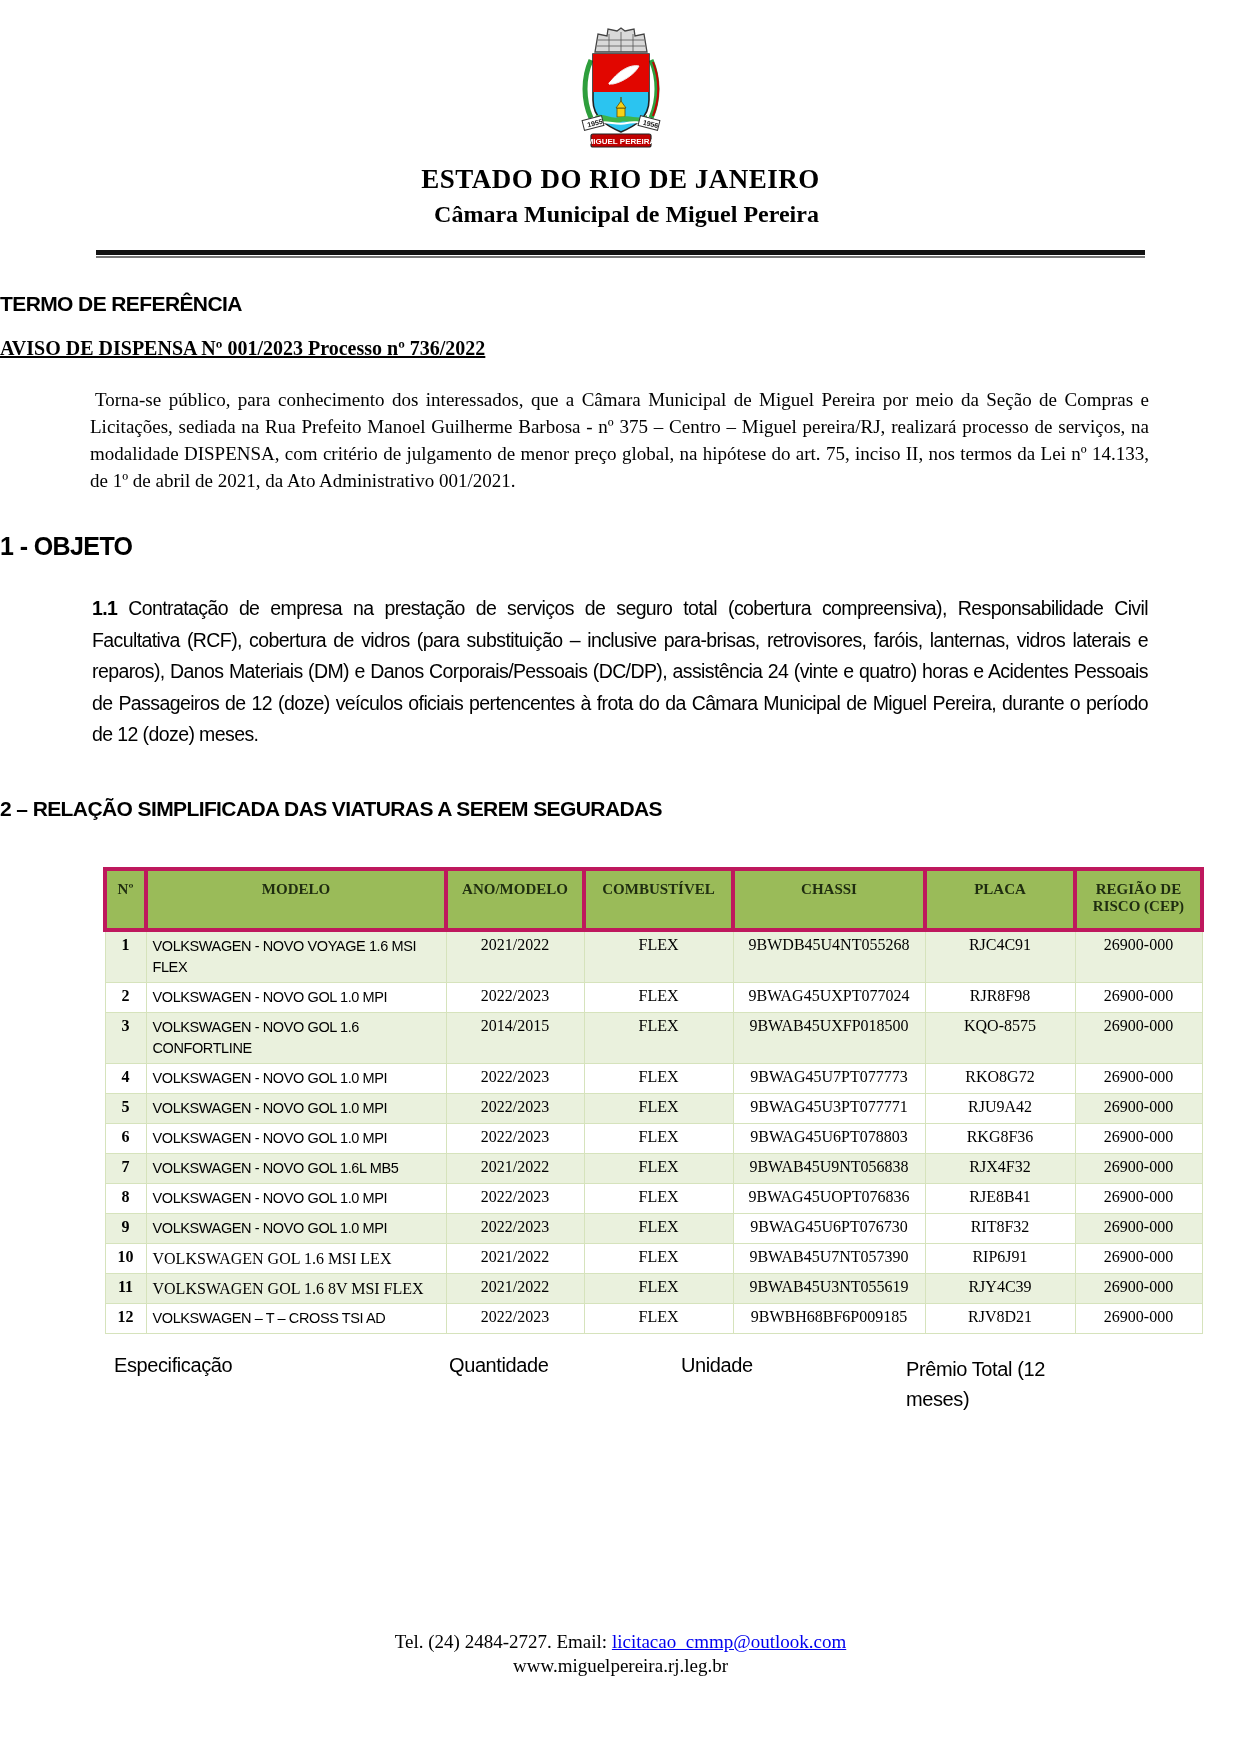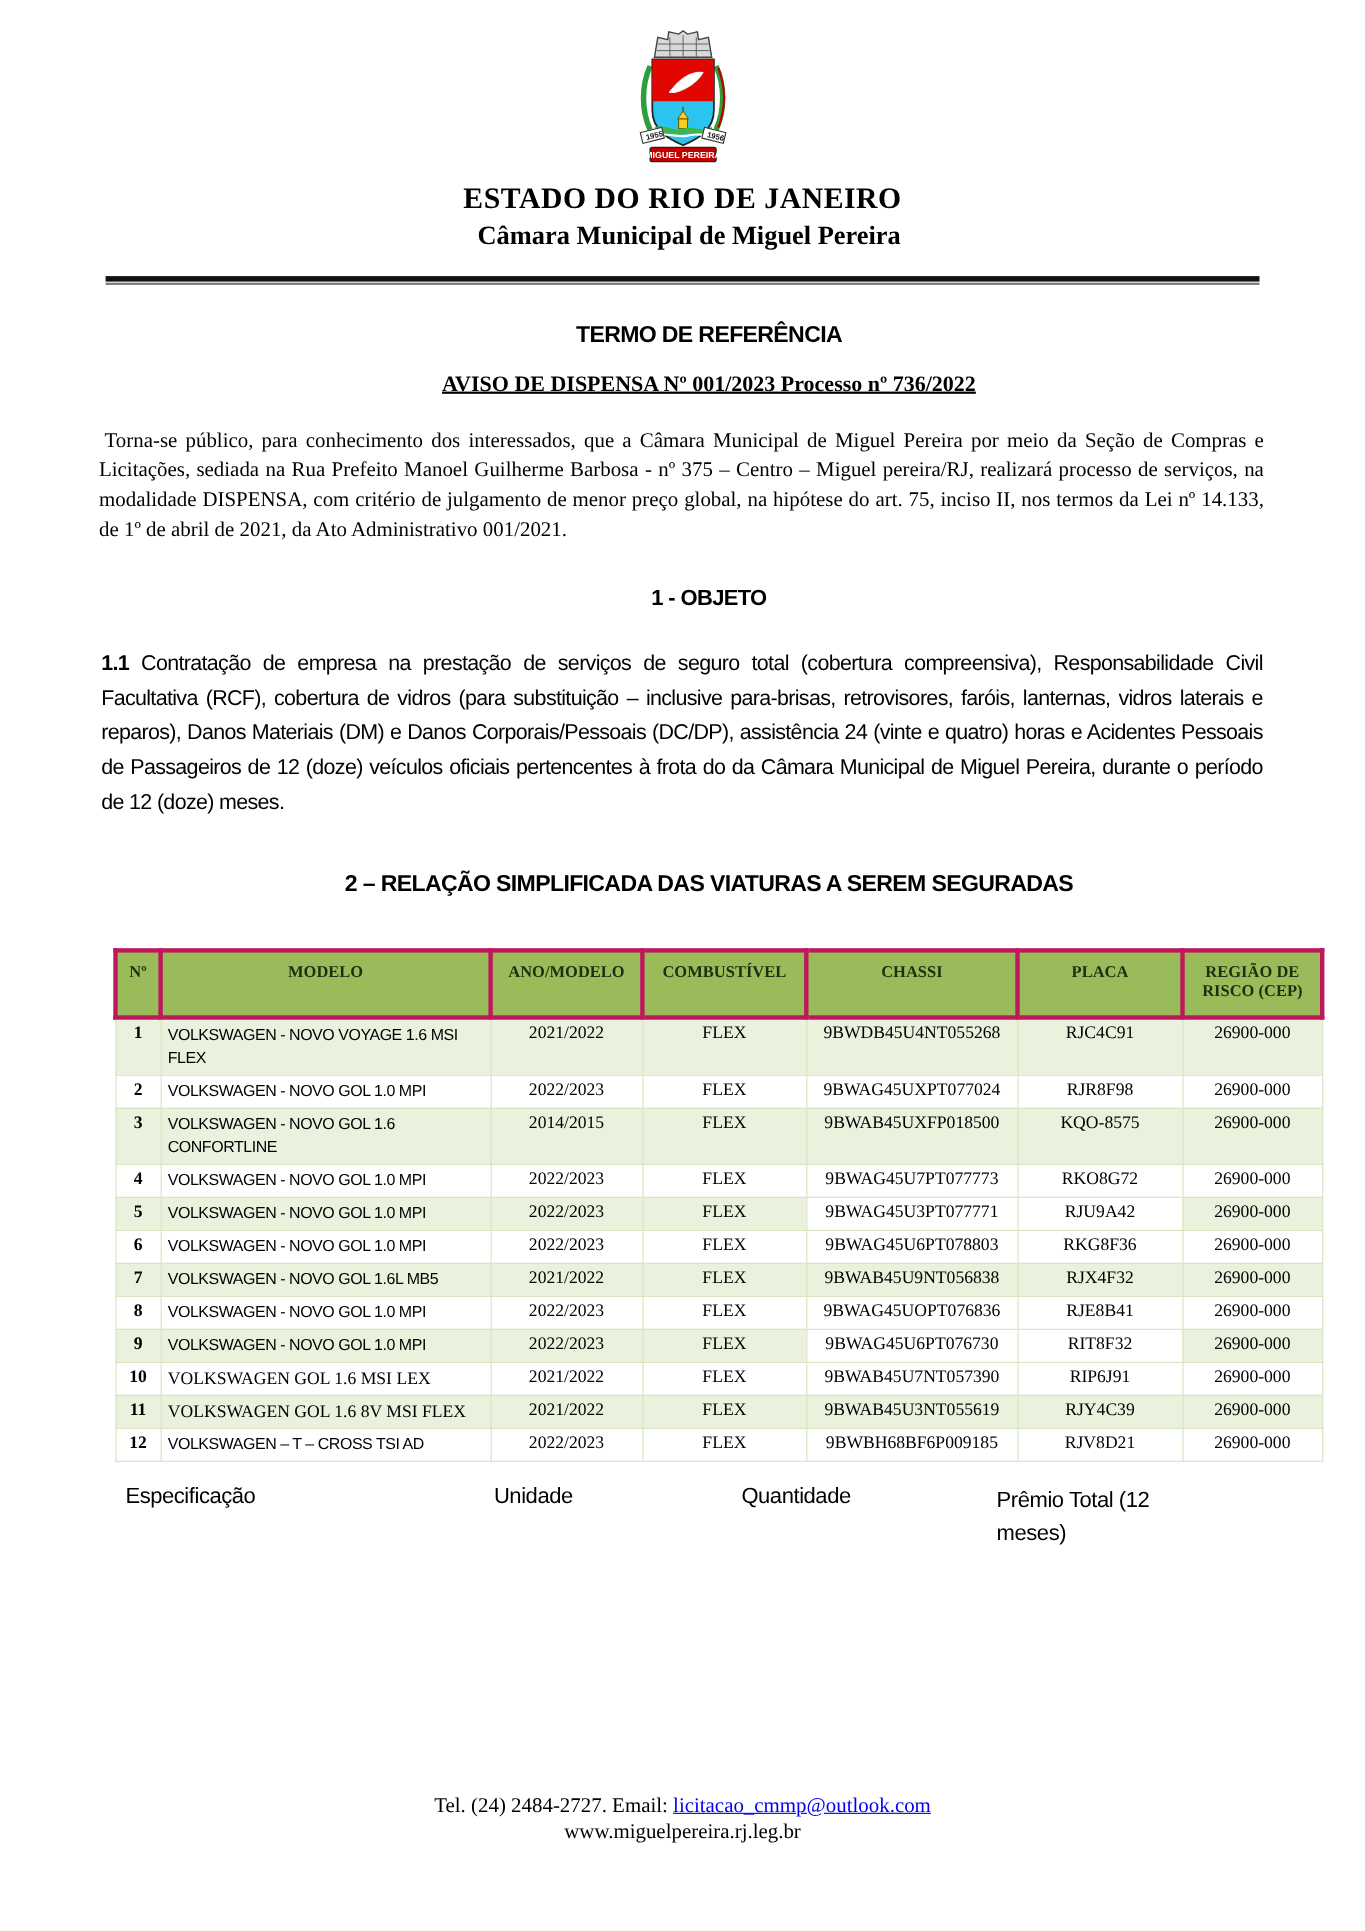--- a/index.html
+++ b/index.html
@@ -5,40 +5,40 @@
   html,body{margin:0;padding:0;background:#ffffff;}
   .page{
     position:relative;
     width:1241px;
     height:1755px;
     background:#fff;
     font-family:"Liberation Serif", serif;
     color:#000;
     overflow:hidden;
   }
-  .center{text-align:center;padding-left:48px;}
+  .center{text-align:left;}
   .narrow{font-family:"Liberation Sans","DejaVu Sans",sans-serif;letter-spacing:-0.6px;}
 
   
   .header{padding-top:26px;text-align:center;}
   .crest{display:inline-block;}
   .state-title{font-size:27px;font-weight:bold;margin:2px 0 0 0;letter-spacing:0.5px;}
   .muni-title{font-size:24px;font-weight:bold;margin:6px 0 0 12px;}
   .rule{margin:22px 96px 0 96px;height:1px;border-top:5px solid #121212;border-bottom:2px solid #777;}
 
   
   .doc-title{margin-top:34px;font-size:21px;font-weight:bold;}
   .doc-subtitle{margin-top:21px;font-size:20px;font-weight:bold;font-family:"Liberation Serif",serif;text-decoration:underline;}
 
   .intro{
     margin:26px 92px 0 90px;
     font-size:19px;line-height:27px;text-align:justify;text-indent:5px;
   }
 
-  .h-objeto{margin-top:38px;font-size:20px;font-weight:bold;}
+  .h-objeto{margin-top:38px;font-size:25px;font-weight:bold;}
 
   .item11{
     margin:32px 93px 0 92px;
     font-size:19.5px;line-height:31.5px;text-align:justify;
   }
   .item11 b{letter-spacing:-0.6px;}
 
   .h-sec2{margin-top:46px;font-size:21px;font-weight:bold;}
 
   
@@ -311,22 +311,22 @@
           <td class="col-chassi">9BWBH68BF6P009185</td>
           <td class="col-placa">RJV8D21</td>
           <td class="col-regiao">26900-000</td>
         </tr>
       </tbody>
   </table>
 
 
   <div class="estimate-row narrow">
     <div class="col col-espec">Especificação</div>
+    <div class="col col-quant">Quantidade</div>
     <div class="col col-unid">Unidade</div>
-    <div class="col col-quant">Quantidade</div>
     <div class="col col-premio">Prêmio Total (12 meses)</div>
   </div>
 
   <div class="footer">
     <div><span>Tel. (24) 2484-2727. Email: </span><a href="#">licitacao_cmmp@outlook.com</a></div>
     <div>www.miguelpereira.rj.leg.br</div>
   </div>
 
 </div>
 

